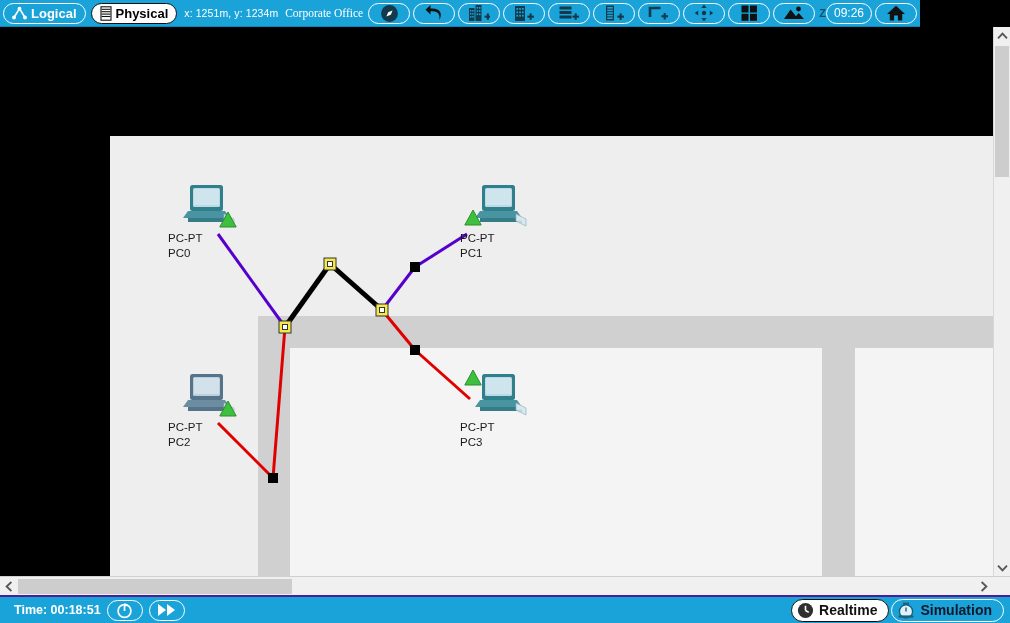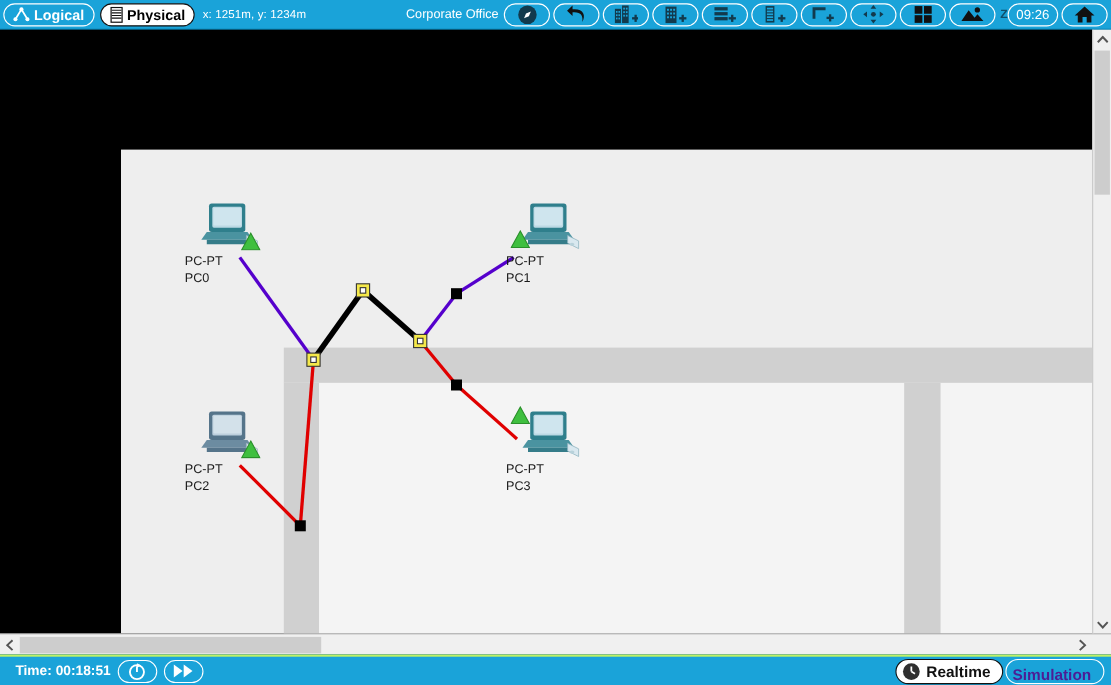--- a/index.html
+++ b/index.html
@@ -12,21 +12,21 @@
   }
   #app {
     position: relative;
     width: 1010px; height: 623px;
     overflow: hidden;
   }
 
   
   #toolbar {
     position: absolute; left: 0; top: 0;
-    width: 1010px; height: 27px;
+    width: 920px; height: 27px;
     background: #1aa3d9;
     display: flex; align-items: center;
     padding: 0 3px;
     border-bottom: 1px solid #0b87b8;
   }
   .pill {
     height: 21px;
     border: 1.6px solid #ffffff;
     border-radius: 11px;
     display: flex; align-items: center;
@@ -53,20 +53,21 @@
     white-space: nowrap;
     letter-spacing: 0.1px;
     text-align: center;
   }
   .tb-place {
     color: #ffffff;
     font-size: 11.5px;
     margin-left: auto;
     margin-right: 2px;
     white-space: nowrap;
+    font-family: Liberation Serif, serif;
   }
   .tb-btn {
     width: 42px; height: 21px;
     margin-left: 3px;
     border: 1.6px solid #ffffff;
     border-radius: 11px;
     display: flex; align-items: center; justify-content: center;
     cursor: pointer;
     flex: 0 0 auto;
   }
@@ -168,21 +169,21 @@
     cursor: pointer;
   }
 
   
   #statusbar {
     position: absolute; left: 0; top: 595px;
     width: 1010px; height: 28px;
     background: #1aa3d9;
     display: flex; align-items: center;
     padding: 0 6px;
-    border-top: 2px solid #bef264;
+    border-top: 2px solid #4c1d95;
   }
   .sb-time {
     color: #ffffff; font-size: 12.5px; font-weight: bold;
     margin-left: 8px; white-space: nowrap;
   }
   .sb-btn {
     width: 36px; height: 21px;
     margin-left: 6px;
     border: 1.6px solid #ffffff;
     border-radius: 11px;
@@ -193,21 +194,21 @@
   .mode-pill {
     height: 23px;
     border-radius: 12px;
     display: flex; align-items: center; gap: 5px;
     padding: 0 11px 0 5px;
     font-size: 14px; font-weight: bold;
     cursor: pointer;
     white-space: nowrap;
   }
   .mode-pill.sel { background: #ffffff; color: #111; border: 1.6px solid #111; }
-  .mode-pill.unsel { background: #1aa3d9; color: #4c1d95; border: 1.6px solid #ffffff; flex-direction: column; }
+  .mode-pill.unsel { background: #1aa3d9; color: #0f172a; border: 1.6px solid #ffffff; }
 </style>
 </head>
 <body>
 
 <div id="app">
 
   <div id="toolbar">
 
     <div class="pill">
       <span class="pill-icon">

